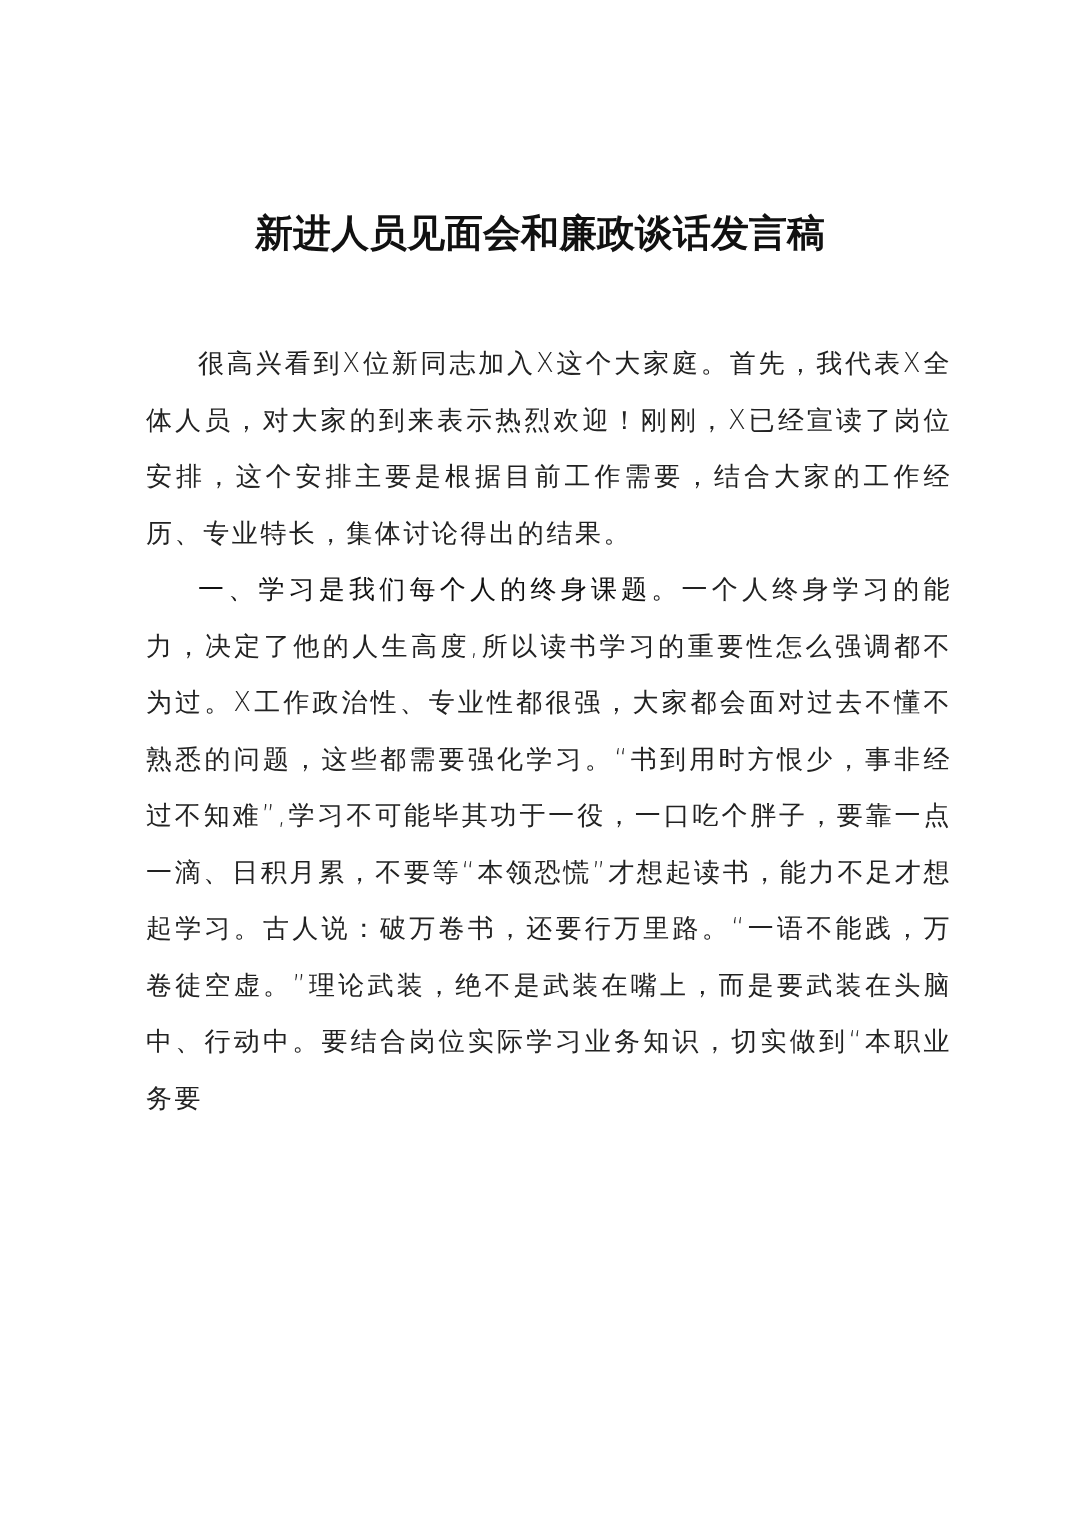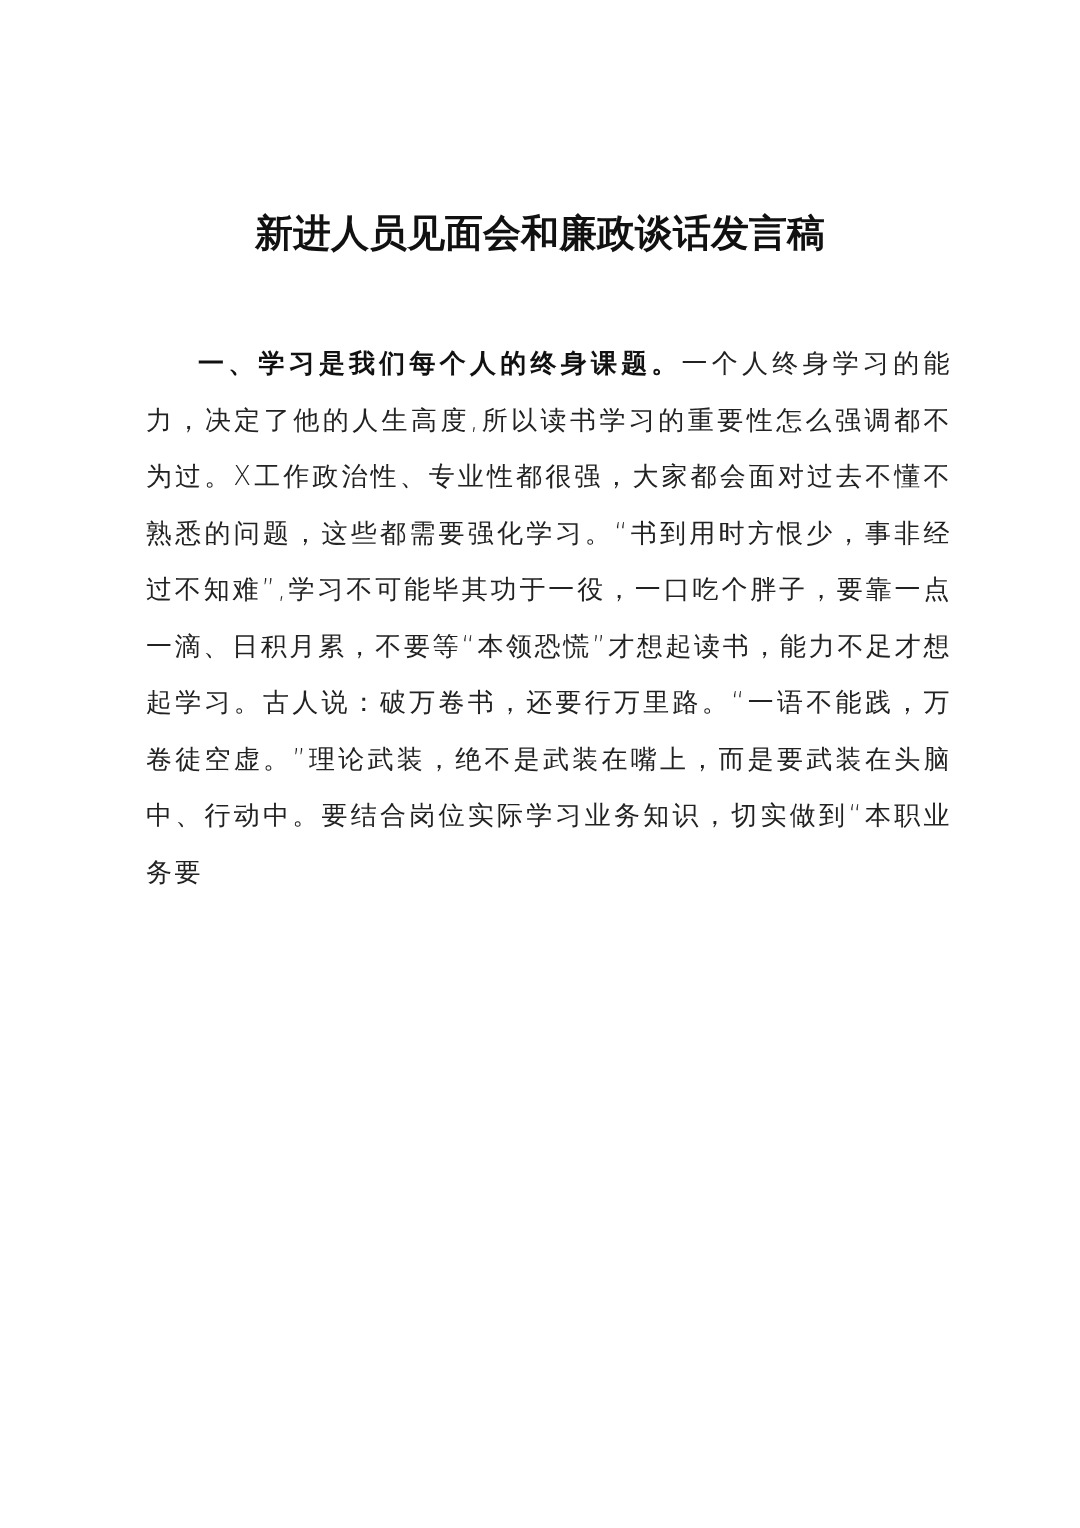--- a/index.html
+++ b/index.html
@@ -46,26 +46,27 @@
       color: #222222;
       text-align: justify;
       font-weight: 300;
     }
     .para {
       margin: 0;
       text-indent: 2em;
       letter-spacing: 2.6px;
     }
     .lead {
-      font-weight: bold;
+      font-weight: normal;
       color: #111111;
     }
   </style>
 </head>
 <body>
 
 <div class="page">
   <div class="title">新进人员见面会和廉政谈话发言稿</div>
 
   <div class="body">
+    <p class="para"><span>很高兴看到X位新同志加入X这个大家庭。首先，我代表X全体人员，对大家的到来表示热烈欢迎！刚刚，X已经宣读了岗位安排，这个安排主要是根据目前工作需要，结合大家的工作经历、专业特长，集体讨论得出的结果。</span></p>
     <p class="para"><span class="lead">一、学习是我们每个人的终身课题。</span><span>一个人终身学习的能力，决定了他的人生高度,所以读书学习的重要性怎么强调都不为过。X工作政治性、专业性都很强，大家都会面对过去不懂不熟悉的问题，这些都需要强化学习。“书到用时方恨少，事非经过不知难”,学习不可能毕其功于一役，一口吃个胖子，要靠一点一滴、日积月累，不要等“本领恐慌”才想起读书，能力不足才想起学习。古人说：破万卷书，还要行万里路。“一语不能践，万卷徒空虚。”理论武装，绝不是武装在嘴上，而是要武装在头脑中、行动中。要结合岗位实际学习业务知识，切实做到“本职业务要</span></p>
   </div>
 </div>
 
 </body></html>

